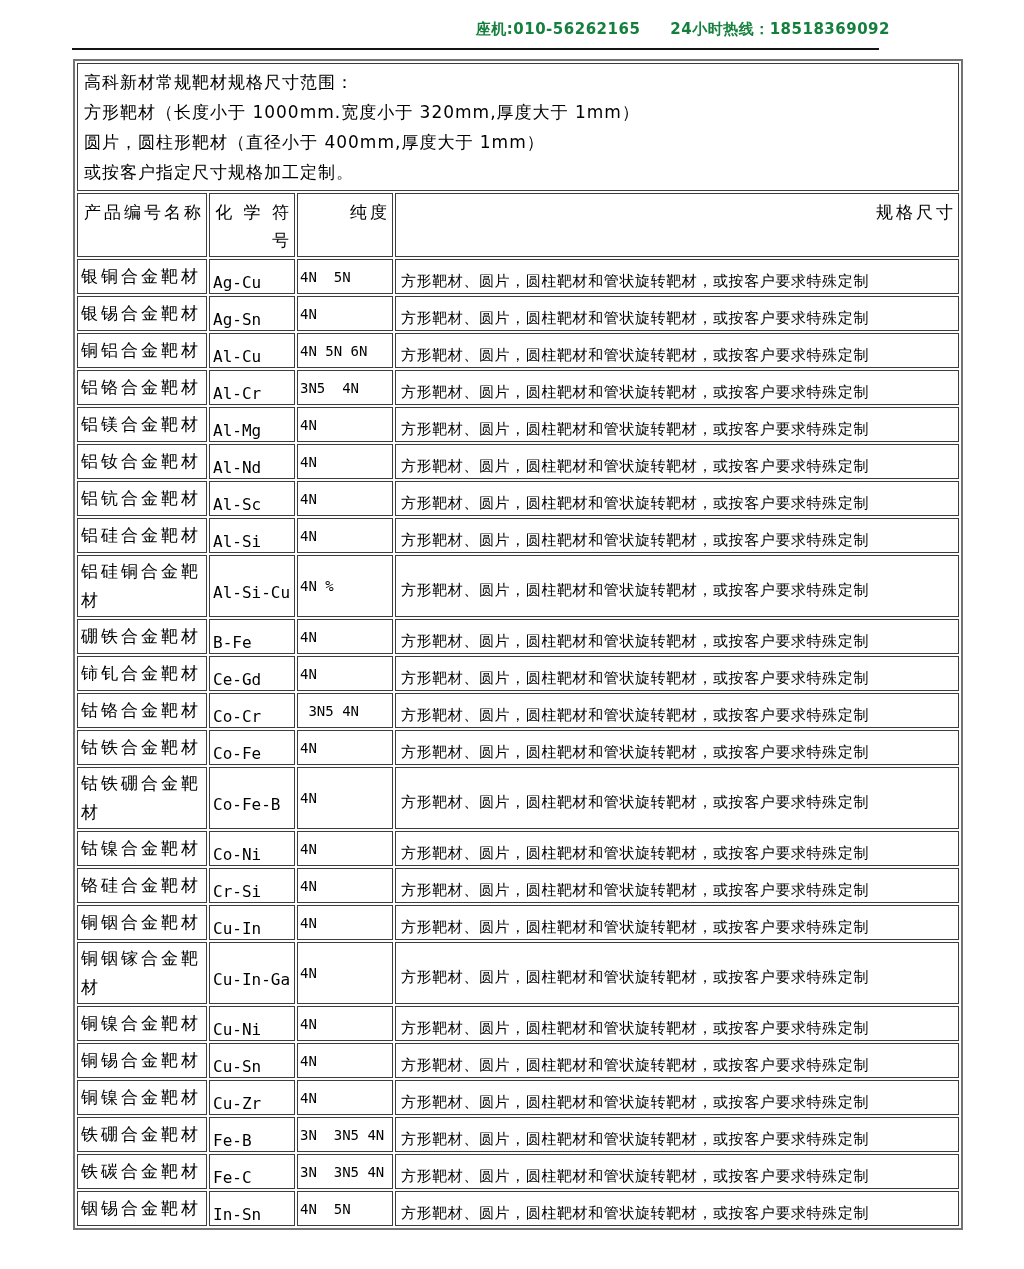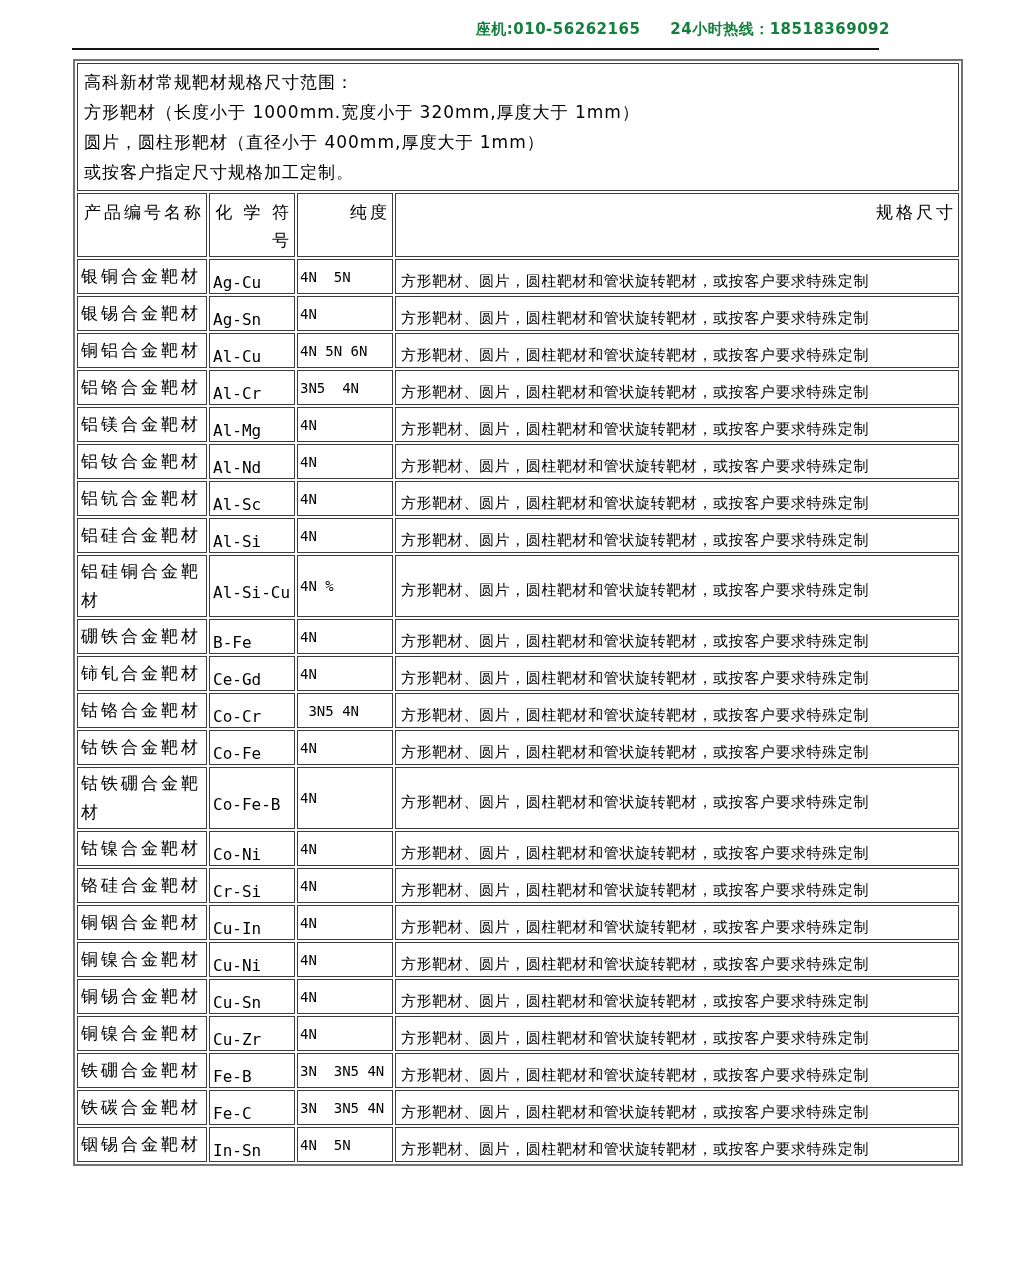--- a/index.html
+++ b/index.html
@@ -221,20 +221,26 @@
         <td class="c-pur">4N</td>
         <td class="c-spec">方形靶材、圆片，圆柱靶材和管状旋转靶材，或按客户要求特殊定制</td>
       </tr>
       <tr>
         <td class="c-name">铜铟合金靶材</td>
         <td class="c-sym">Cu-In</td>
         <td class="c-pur">4N</td>
         <td class="c-spec">方形靶材、圆片，圆柱靶材和管状旋转靶材，或按客户要求特殊定制</td>
       </tr>
       <tr>
+        <td class="c-name">铜铟镓合金靶材</td>
+        <td class="c-sym">Cu-In-Ga</td>
+        <td class="c-pur">4N</td>
+        <td class="c-spec">方形靶材、圆片，圆柱靶材和管状旋转靶材，或按客户要求特殊定制</td>
+      </tr>
+      <tr>
         <td class="c-name">铜镍合金靶材</td>
         <td class="c-sym">Cu-Ni</td>
         <td class="c-pur">4N</td>
         <td class="c-spec">方形靶材、圆片，圆柱靶材和管状旋转靶材，或按客户要求特殊定制</td>
       </tr>
       <tr>
         <td class="c-name">铜锡合金靶材</td>
         <td class="c-sym">Cu-Sn</td>
         <td class="c-pur">4N</td>
         <td class="c-spec">方形靶材、圆片，圆柱靶材和管状旋转靶材，或按客户要求特殊定制</td>

